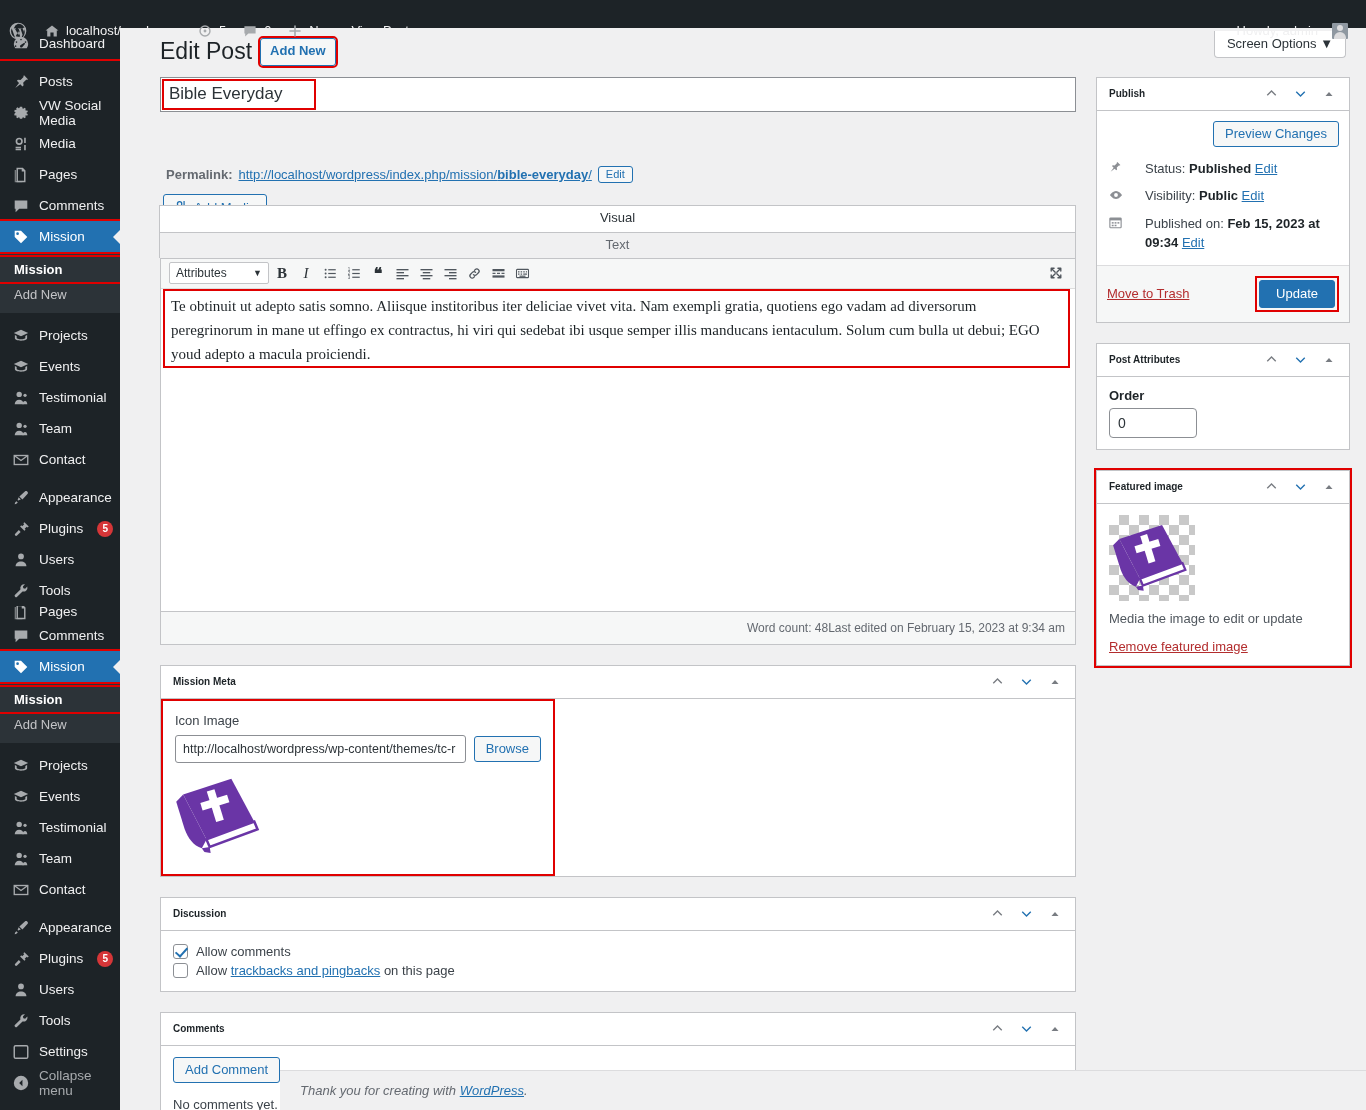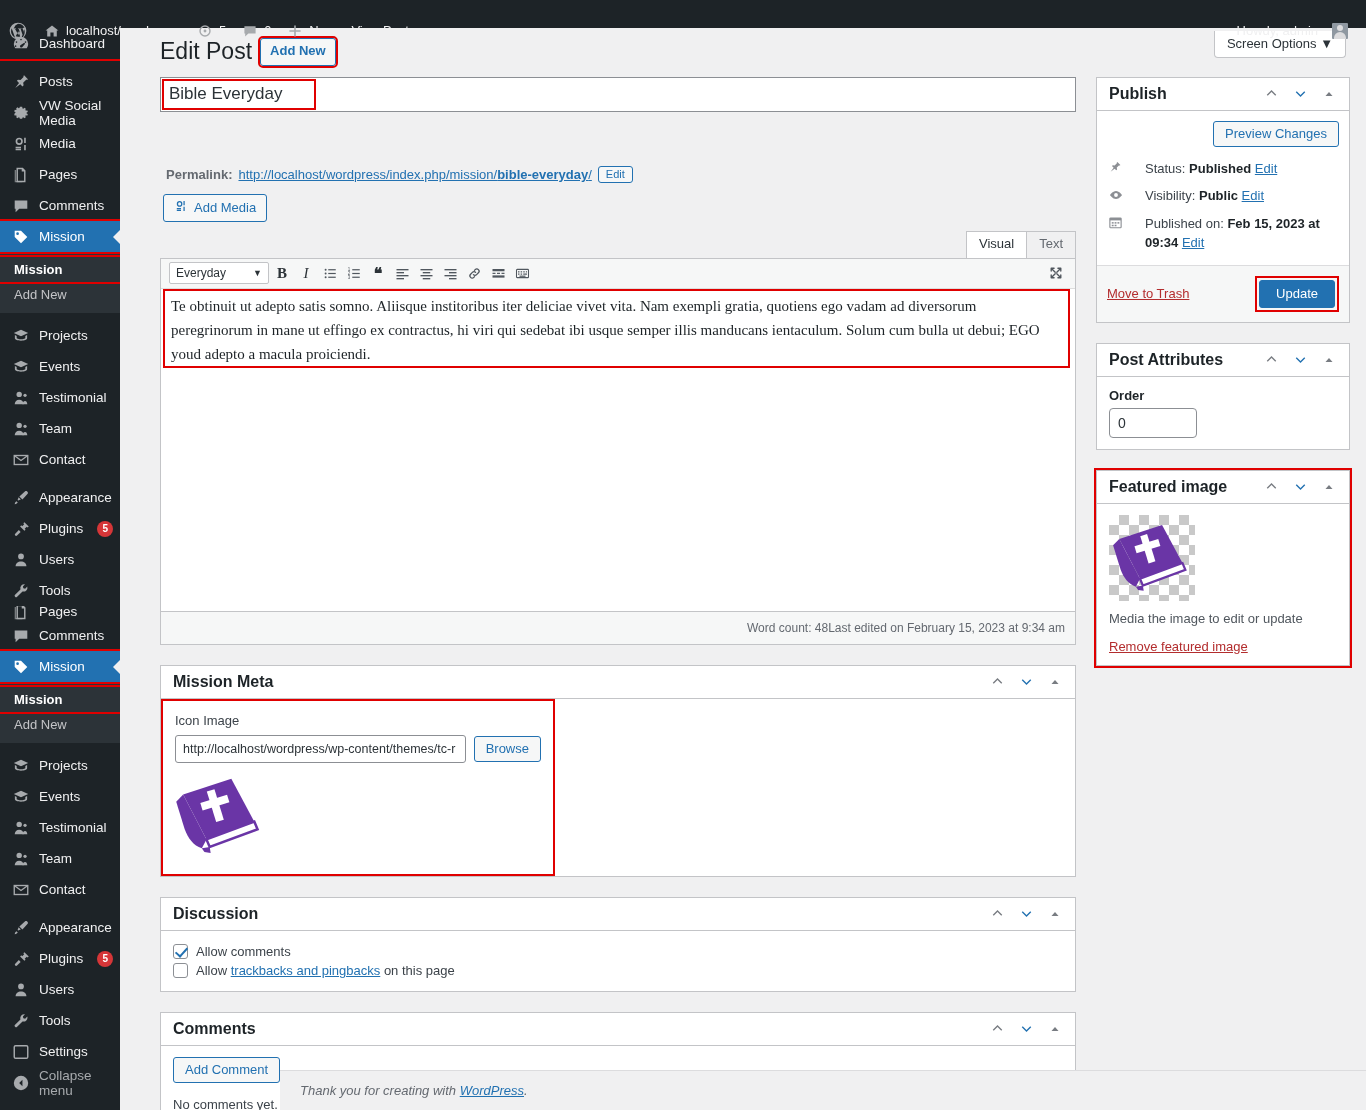--- a/index.html
+++ b/index.html
@@ -93,21 +93,21 @@
   .slug-link { text-decoration:underline; }
   .edit-slug-btn { background:#f6f7f7; border:1px solid #2271b1; color:#2271b1; border-radius:3px; font-size:11px; padding:1px 7px 2px; cursor:pointer; }
 
   .wp-media-buttons { padding:9px 0 9px 3px; }
   .button-media {
     display:inline-flex; align-items:center; gap:6px;
     background:#f6f7f7; border:1px solid #2271b1; color:#2271b1;
     border-radius:3px; padding:4px 10px 5px; font-size:13px; cursor:pointer;
   }
 
-  .editor-tabs { display:flex; justify-content:flex-end; gap:0; position:relative; height:27px; }
+  .editor-tabs { display:flex; justify-content:flex-end; gap:0; position:relative; height:27px;flex-direction:column; }
   .etab {
     border:1px solid #c3c4c7; border-bottom:none; background:#f0f0f1; color:#646970;
     padding:5px 12px 6px; font-size:13px; cursor:pointer; margin-left:-1px; line-height:1.1;
   }
   .etab.active { background:#fff; color:#2c3338; }
 
   #wp-content-editor-container { border:1px solid #c3c4c7; background:#fff; }
   .mce-toolbar {
     background:#f6f7f7; border-bottom:1px solid #ddd; display:flex; align-items:center;
     gap:2px; padding:5px 8px; height:30px;
@@ -133,21 +133,21 @@
     display:flex; align-items:center; justify-content:flex-end;
     padding:16px 10px; font-size:12px; color:#646970;
   }
 
   
   .postbox { background:#fff; border:1px solid #c3c4c7; margin-top:20px; position:relative; }
   .postbox-header {
     display:flex; align-items:center; justify-content:space-between;
     padding:0 8px 0 12px; height:33px; border-bottom:1px solid #c3c4c7;
   }
-  .postbox-title { font-size:16px; font-weight:bold; color:#1d2327; }
+  .postbox-title { font-size:10px; font-weight:bold; color:#1d2327; }
   .handle-actions { display:flex; align-items:center; gap:5px; color:#787c82; }
   .hact { width:24px; height:24px; display:flex; align-items:center; justify-content:center; cursor:pointer; }
   .hact svg { display:block; }
   .inside { padding:11px 12px; font-size:13px; }
 
   
   #submitdiv .inside { padding:0; }
   .minor-pub { padding:10px 10px 8px; }
   .preview-row { display:flex; justify-content:flex-end; padding-bottom:8px; }
   .button-sec {
@@ -618,21 +618,21 @@
         </div>
 
         <div class="editor-tabs">
           <button class="etab active">Visual</button>
           <button class="etab">Text</button>
         </div>
 
         <div id="wp-content-editor-container">
           <div class="mce-toolbar">
             <div class="mce-sel">
-              <span>Everyday</span>
+              <span>Attributes</span>
               <span style="font-size:9px">▼</span>
             </div>
             <div class="tb-btn" style="font-weight:bold;font-family:'Liberation Serif',serif;font-size:15px;color:#2c3338">
                 <span>B</span>
               </div>
             <div class="tb-btn" style="font-style:italic;font-family:'Liberation Serif',serif;font-size:15px;color:#2c3338">
                 <span>I</span>
               </div>
             <div class="tb-btn">
                 <svg width="15" height="15" viewBox="0 0 20 20" fill="#50575e">

